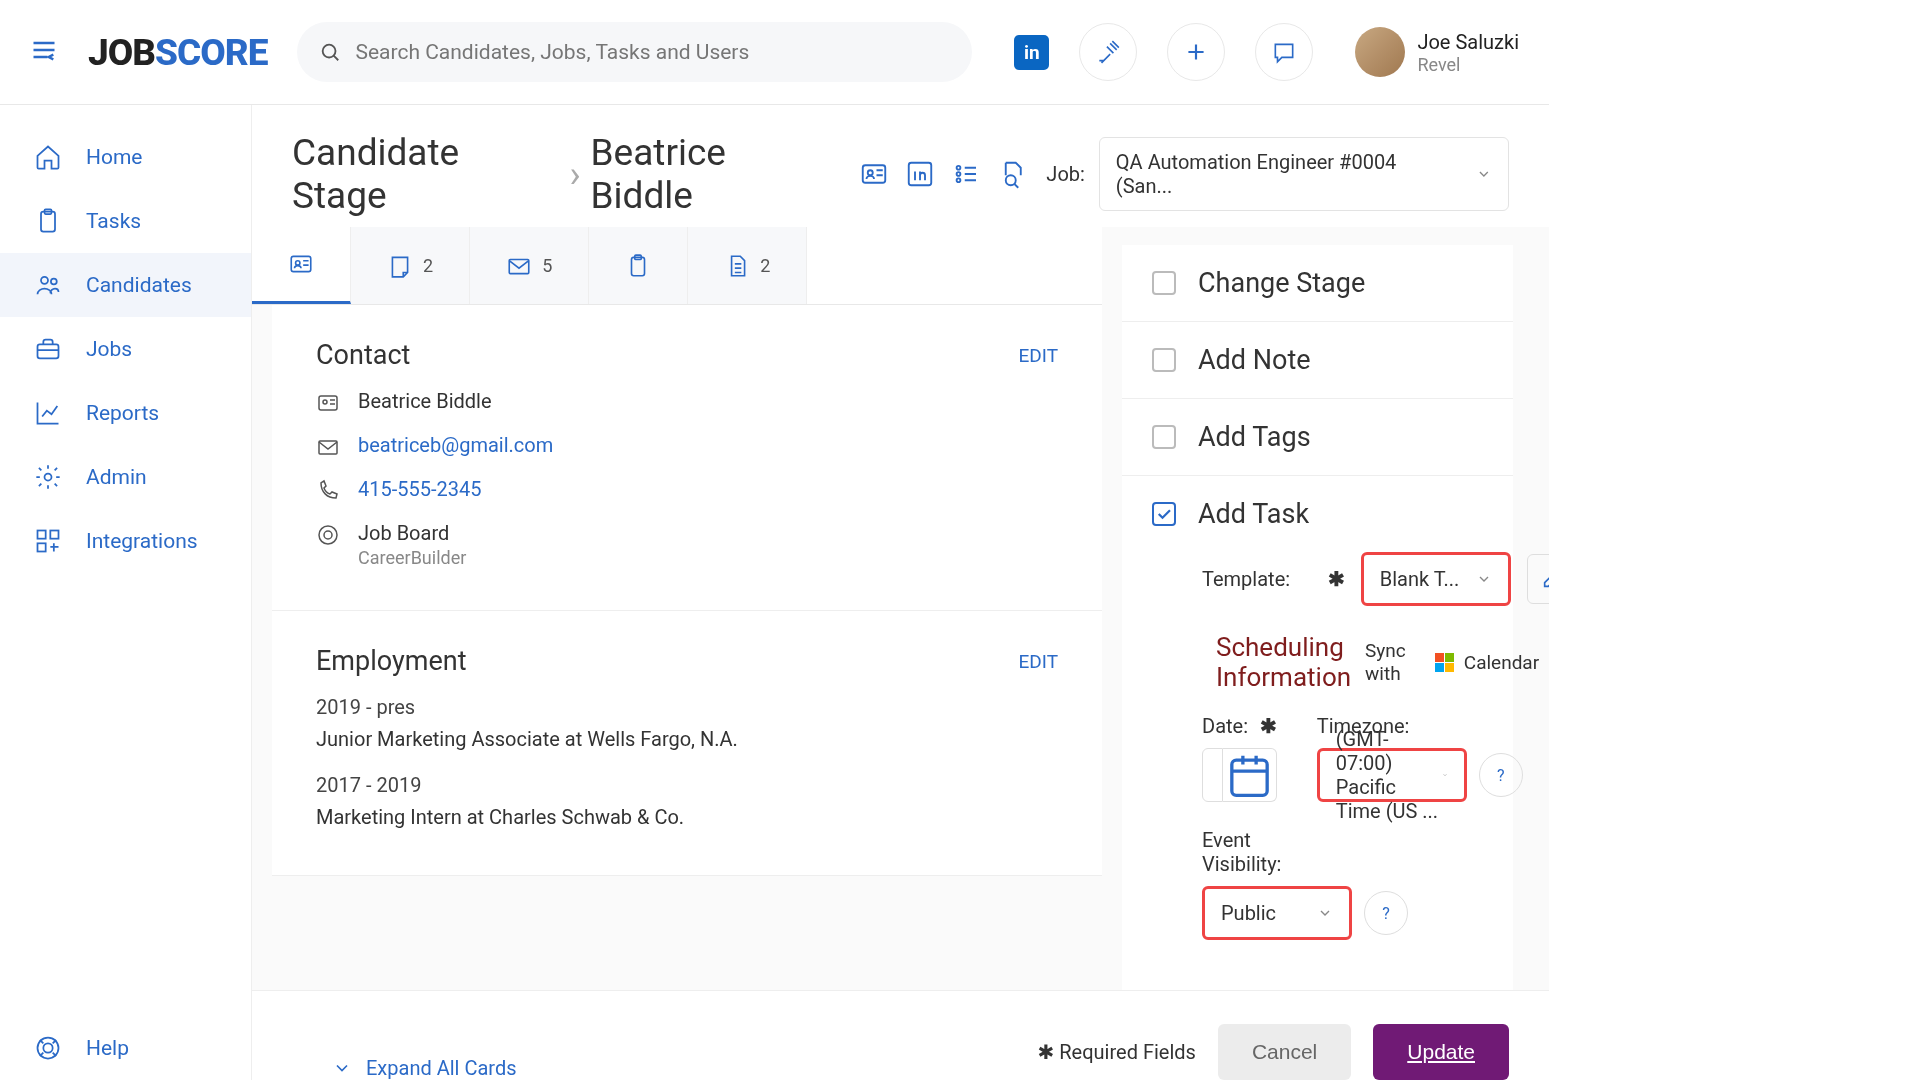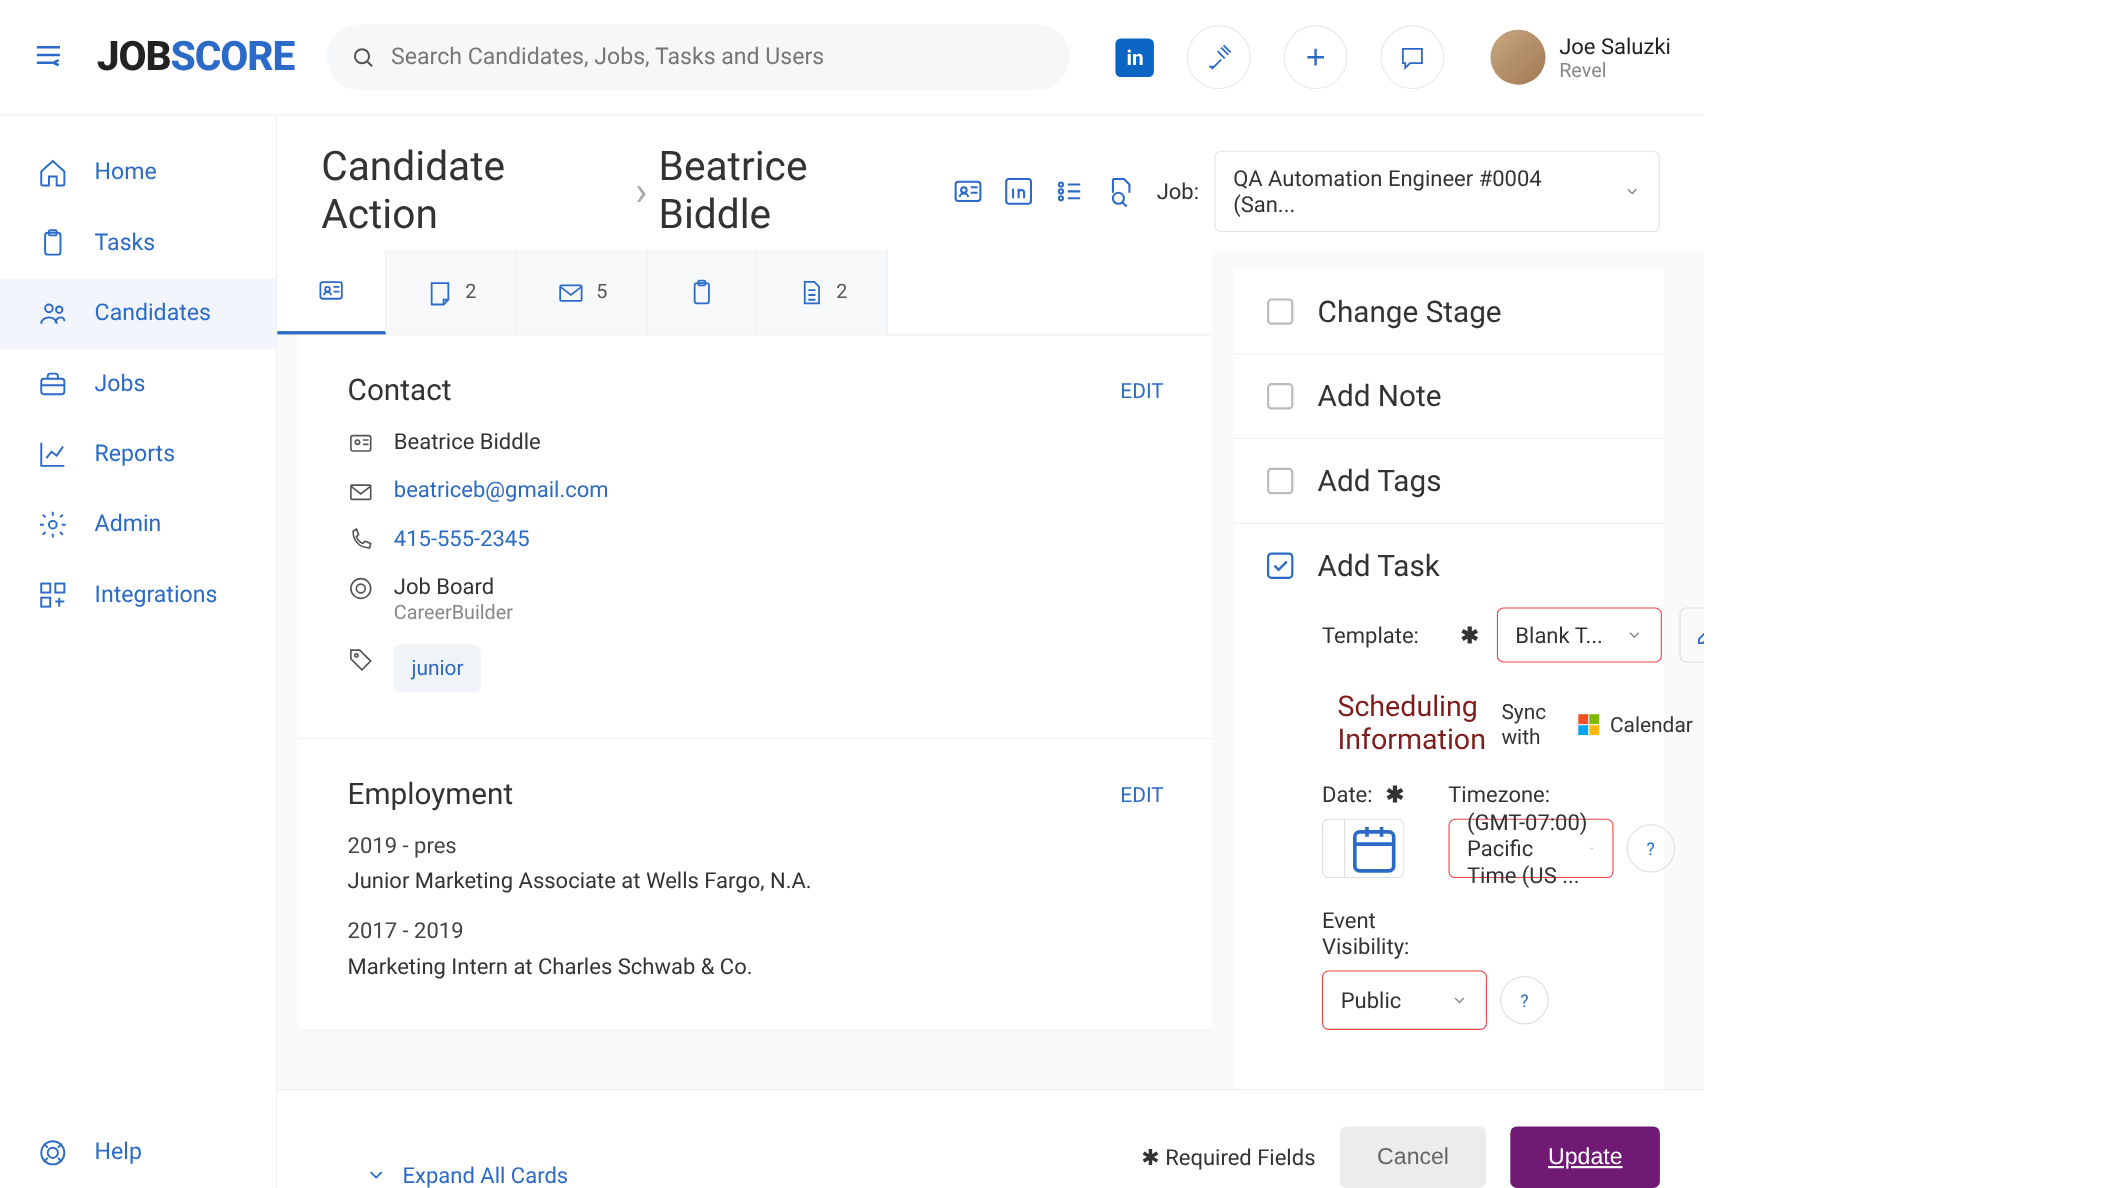--- a/index.html
+++ b/index.html
@@ -61,21 +61,21 @@
 .task-header { display: flex; align-items: center; gap: 22px; }
 .chk { width: 24px; height: 24px; border: 2px solid #bbb; border-radius: 4px; display: flex; align-items: center; justify-content: center; flex-shrink: 0; }
 .chk.checked { border-color: #2b6ac7; }
 .chk.checked svg { width: 18px; height: 18px; color: #2b6ac7; }
 .task-header h4 { font-size: 27px; font-weight: 400; color: #333; }
 .task-body { padding: 22px 10px 10px 50px; }
 .form-row { display: flex; gap: 40px; margin-bottom: 26px; }
 .form-group { display: flex; align-items: center; gap: 16px; flex: 1; }
 .form-group .flab { font-size: 20px; color: #333; width: 110px; }
 .req { font-weight: bold; color: #333; font-size: 20px; }
-.selbox { border: 1px solid #ef4444; border-radius: 6px; padding: 12px 16px; font-size: 20px; color: #333; display: flex; align-items: center; justify-content: space-between; gap: 0; min-width: 150px; flex: 1; background: #fff; }
+.selbox { border: 3px solid #ef4444; border-radius: 6px; padding: 12px 16px; font-size: 20px; color: #333; display: flex; align-items: center; justify-content: space-between; gap: 0; min-width: 150px; flex: 1; background: #fff; }
 .icon-btn { width: 50px; height: 50px; border: 1px solid #dedede; border-radius: 6px; display: flex; align-items: center; justify-content: center; color: #2b6ac7; flex-shrink: 0; }
 .icon-btn svg { width: 22px; height: 22px; }
 .sched-header { display: flex; align-items: center; gap: 14px; margin-bottom: 22px; }
 .sched-header svg.chev { width: 22px; height: 22px; color: #333; }
 .sched-header h5 { font-size: 26px; font-weight: 400; color: #7f1d1d; }
 .sync-block { margin-left: auto; display: flex; align-items: center; gap: 10px; font-size: 19px; color: #333; }
 .toggle { width: 72px; height: 36px; background: #e6ebf5; border-radius: 18px; position: relative; }
 .toggle .knob { width: 26px; height: 26px; background: #2b6ac7; border-radius: 50%; position: absolute; top: 5px; right: 6px; }
 .ms-logo { display: inline-grid; grid-template-columns: 9px 9px; grid-template-rows: 9px 9px; gap: 1px; }
 .ms-logo span:nth-child(1){background:#f25022}.ms-logo span:nth-child(2){background:#7fba00}.ms-logo span:nth-child(3){background:#00a4ef}.ms-logo span:nth-child(4){background:#ffb900}
@@ -202,21 +202,21 @@
             <circle cx="12" cy="12" r="4"></circle>
             <path d="M5 5l3 3M16 16l3 3M5 19l3-3M16 8l3-3"></path>
           </svg>
         <span>Help</span>
       </div>
     </div>
 
     <div class="main">
       <div class="page-header">
         <div class="breadcrumb">
-          <span>Candidate Action</span>
+          <span>Candidate Stage</span>
           <span class="sep">›</span>
           <span>Beatrice Biddle</span>
         </div>
         <div class="header-icons">
           <div class="hicon">
               <svg viewBox="0 0 24 24" fill="none" stroke="currentColor" stroke-width="1.5">
                 <rect x="3" y="5" width="18" height="14" rx="2"></rect>
                 <circle cx="9" cy="11" r="2"></circle>
                 <path d="M6 16c0-1.5 1.5-2.5 3-2.5s3 1 3 2.5M14 9h5M14 13h5"></path>
               </svg>
@@ -317,27 +317,20 @@
                   <path d="M5 4c0 9 6 15 15 15l1-4-5-2-2 2c-3-1-5-3-6-6l2-2-2-5z"></path>
                 </svg>
                 <span class="link">415-555-2345</span>
               </div>
             <div class="row">
                 <svg viewBox="0 0 24 24" fill="none" stroke="currentColor" stroke-width="1.5">
                   <circle cx="12" cy="12" r="9"></circle>
                   <circle cx="12" cy="12" r="4"></circle>
                 </svg>
                 <div><span>Job Board</span><span class="sub">CareerBuilder</span></div>
-              </div>
-            <div class="row">
-                <svg viewBox="0 0 24 24" fill="none" stroke="currentColor" stroke-width="1.5">
-                  <path d="M3 3h8l10 10-8 8L3 11z"></path>
-                  <circle cx="8" cy="8" r="1.5"></circle>
-                </svg>
-                <span class="tag">junior</span>
               </div>
           </div>
 
           <div class="card">
             <div class="card-head">
               <h3>Employment</h3>
               <span class="edit">EDIT</span>
             </div>
             <div class="emp-item">
               <div class="period">2019 - pres</div>

